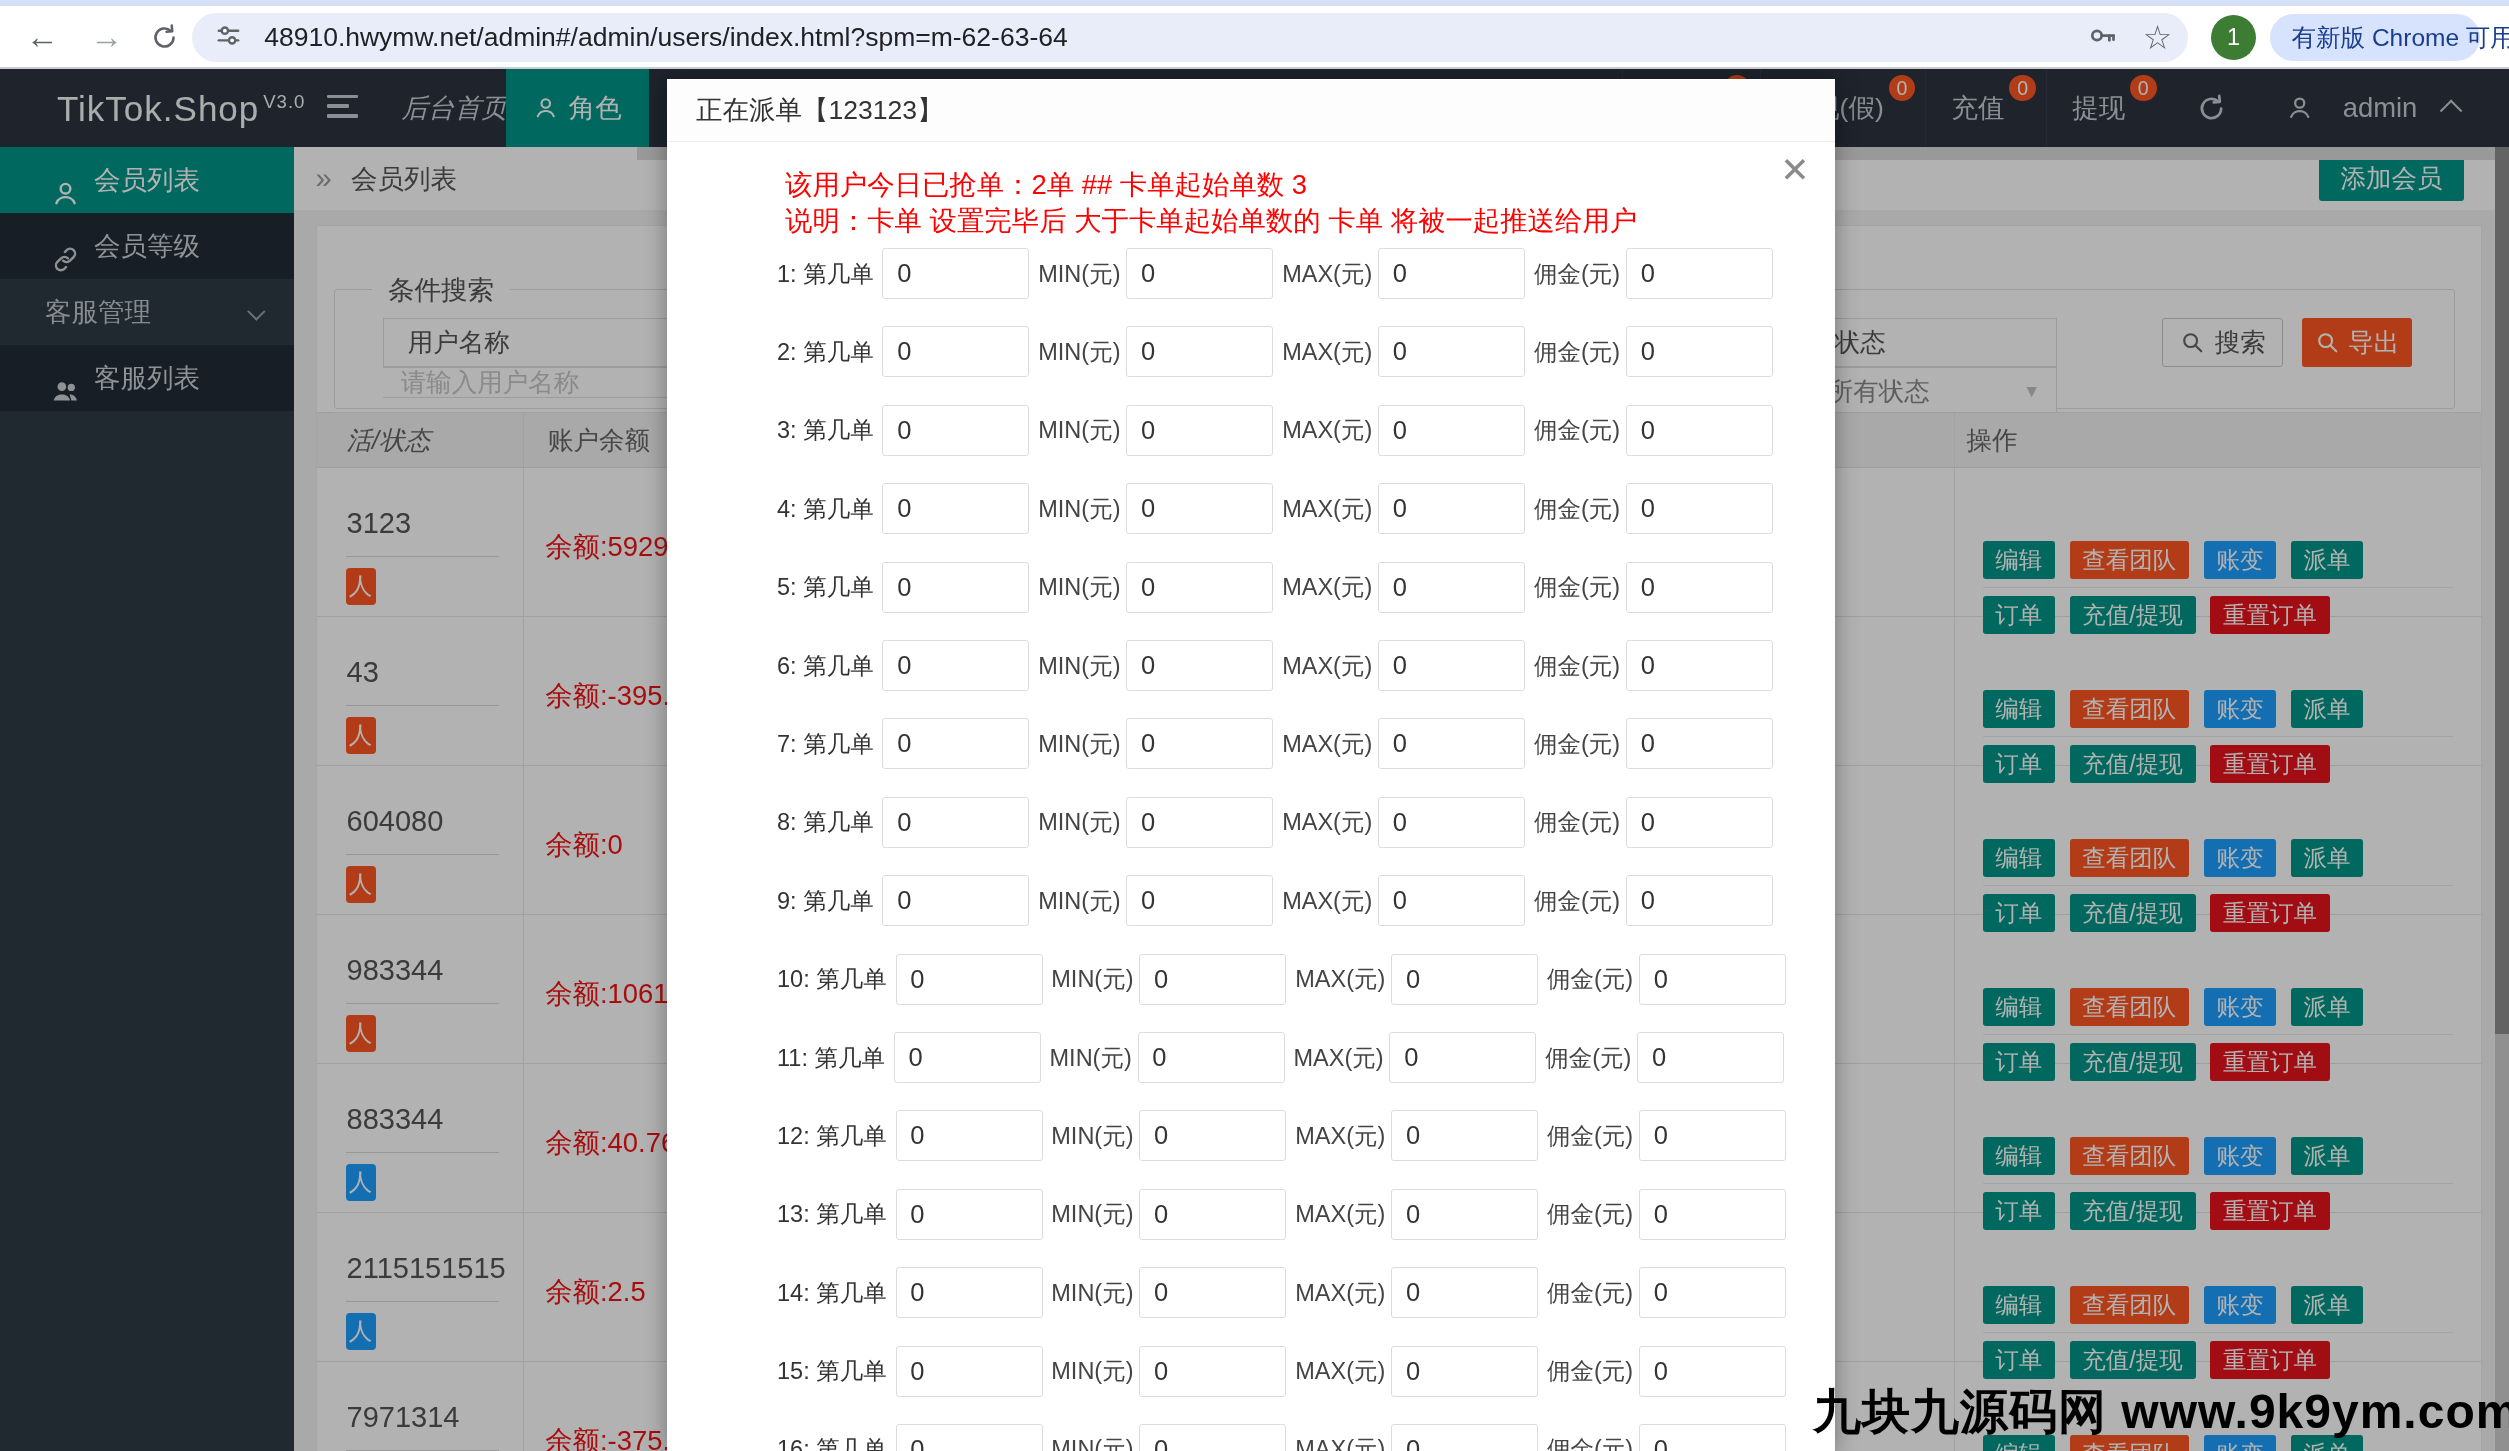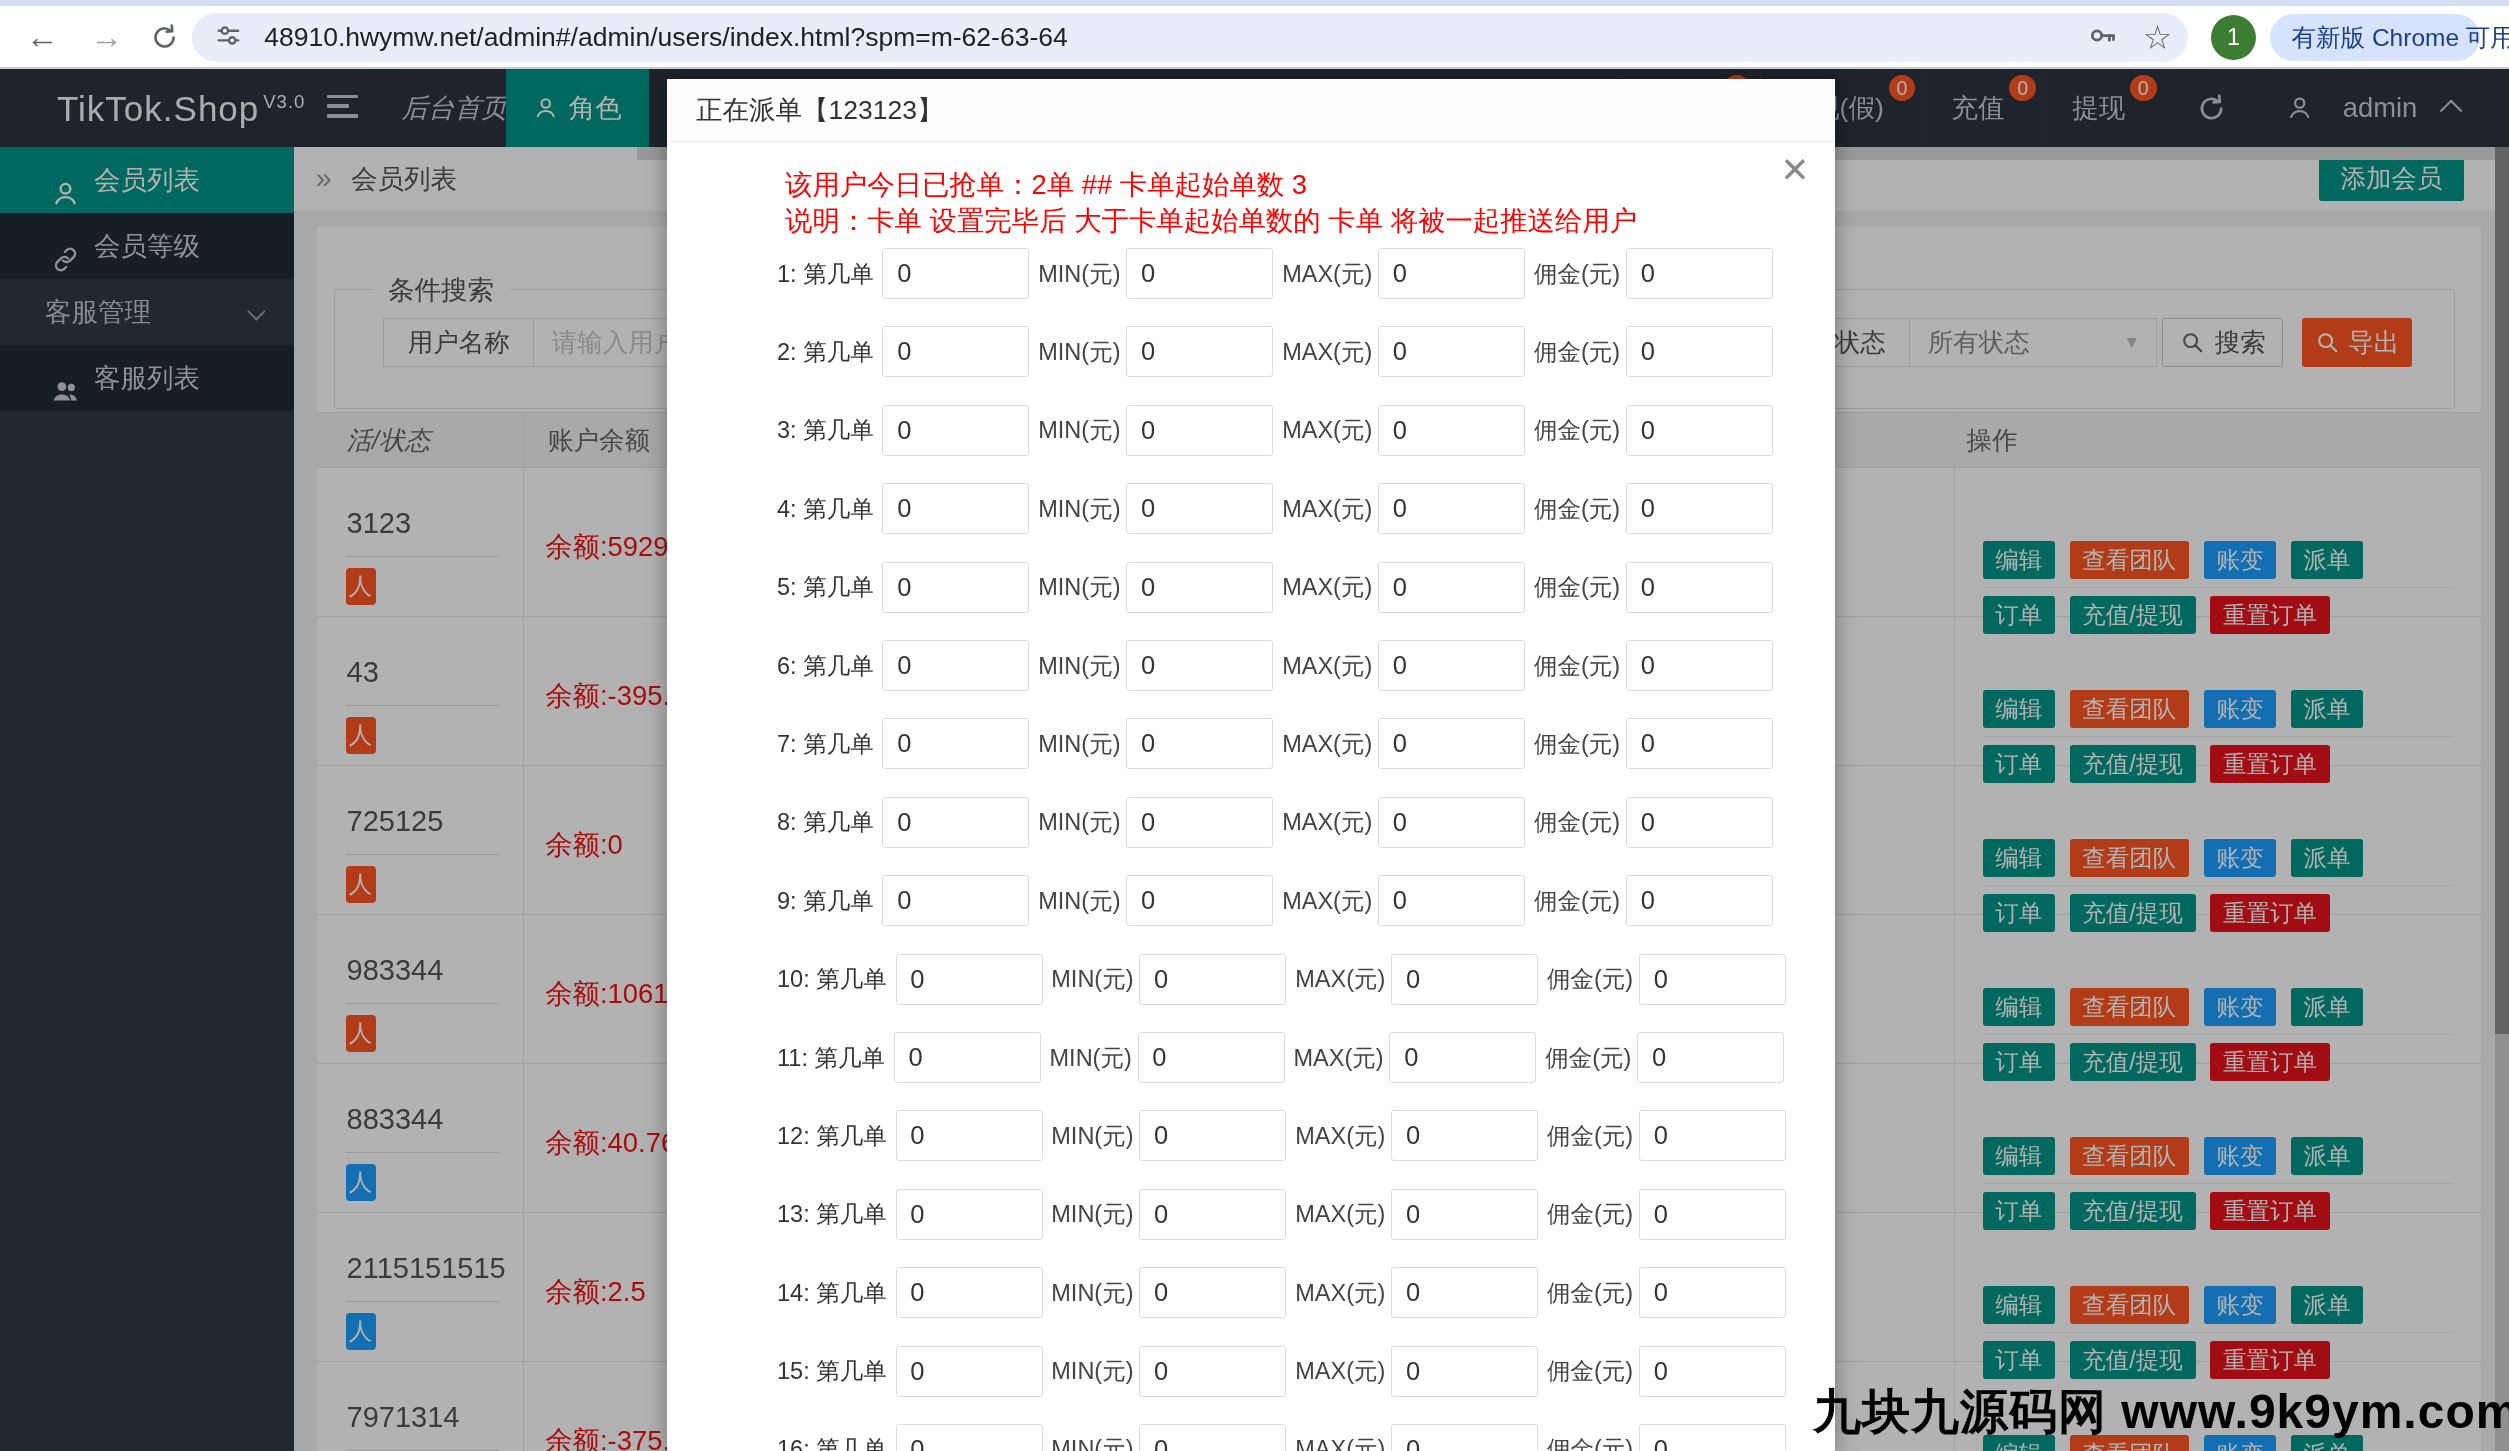--- a/index.html
+++ b/index.html
@@ -52,21 +52,21 @@
   .main { position:absolute; top:78px; left:294px; width:2215px; height:1305px; background:#f2f2f2; }
   .crumbbar { position:absolute; top:0; left:0; width:2215px; height:63px; background:#fff; }
   .crumb { position:absolute; left:21.6px; top:0; height:63px; line-height:63px; font-size:26.5px; color:#555; }
   .crumb .arrow { color:#9a9a9a; font-size:29px; margin-right:11.8px; }
   .add-btn { position:absolute; right:45px; top:8.8px; height:45px; line-height:45px; padding:0 21.6px; background:#009688; color:#fff; font-size:25.5px; border:none; border-radius:2.9px; cursor:pointer; }
 
   .card { position:absolute; top:78px; left:21.6px; width:2166px; height:1226px; background:#fff; border:1px solid #ececec; }
 
   .fieldset { position:absolute; top:63px; left:17.6px; width:2121px; height:120px; border:1px solid #e0e0e0; border-radius:2.9px; }
   .legend { position:absolute; top:-17.6px; left:37px; background:#fff; padding:0 15.7px; font-size:26.5px; color:#555; }
-  .fgroup { position:absolute; top:28px; height:49px; display:flex; }
+  .fgroup { position:absolute; top:28px; height:49px; display:flex;flex-direction:column; }
   .fg-user { left:48px; }
   .fg-status { left:1475px; }
   .flabel { height:49px; line-height:47px; padding:0 23.5px; border:1px solid #e0e0e0; font-size:25.5px; color:#555; background:#fff; white-space:nowrap; }
   .finput { height:49px; width:323px; border:1px solid #e0e0e0; border-left:none; font-size:25.5px; color:#333; padding:0 17.6px; outline:none; font-family:inherit; }
   .finput::placeholder { color:#c6c6c6; }
   .fselect { position:relative; height:49px; width:247px; border:1px solid #e0e0e0; border-left:none; font-size:25.5px; color:#888; line-height:47px; padding:0 17.6px; cursor:pointer; background:#fff; }
   .fselect .caret { position:absolute; right:15.7px; top:0; font-size:17.6px; color:#c2c2c2; }
   .search-btn { position:absolute; left:1827px; top:28px; height:49px; width:121px; background:#fff; border:1px solid #c9c9c9; border-radius:2.9px; font-size:25.5px; color:#555; display:flex; align-items:center; justify-content:center; gap:9.8px; cursor:pointer; }
   .export-btn { position:absolute; left:1967px; top:28px; height:49px; width:110px; background:#FF5722; border:none; border-radius:2.9px; font-size:25.5px; color:#fff; display:flex; align-items:center; justify-content:center; gap:7.8px; cursor:pointer; }
 
@@ -357,21 +357,21 @@
                       <button class="act-btn" style="background: rgb(0, 150, 136);">充值/提现</button>
 
                       <button class="act-btn" style="background: rgb(232, 19, 28);">重置订单</button>
                     </div>
                 </div>
               </div>
             </div>
 
             <div class="trow">
               <div class="col1">
-                <span class="cell-id">725125</span>
+                <span class="cell-id">604080</span>
                 <span class="cell-div"></span>
                 <span class="tag" style="background: rgb(255, 87, 34);">人</span>
               </div>
               <div class="col2">
                 <span class="balance">余额:0</span>
               </div>
               <div class="col3">
                 <div class="acts">
                   <div class="act-line">
 

